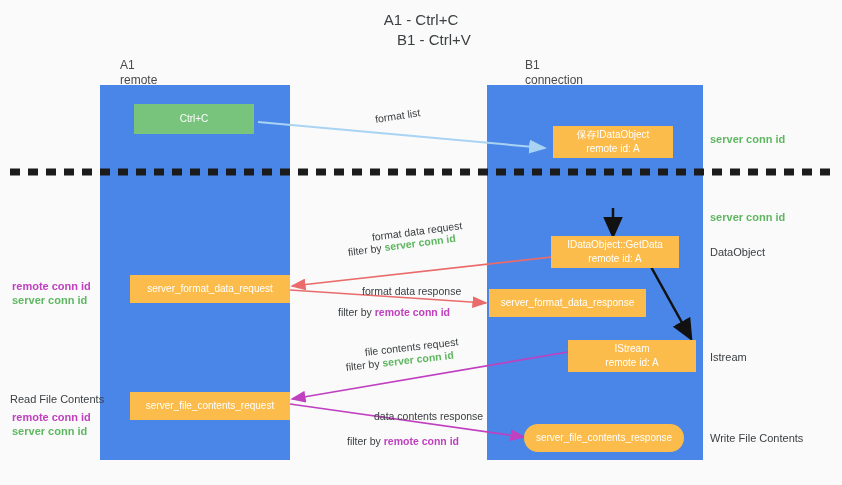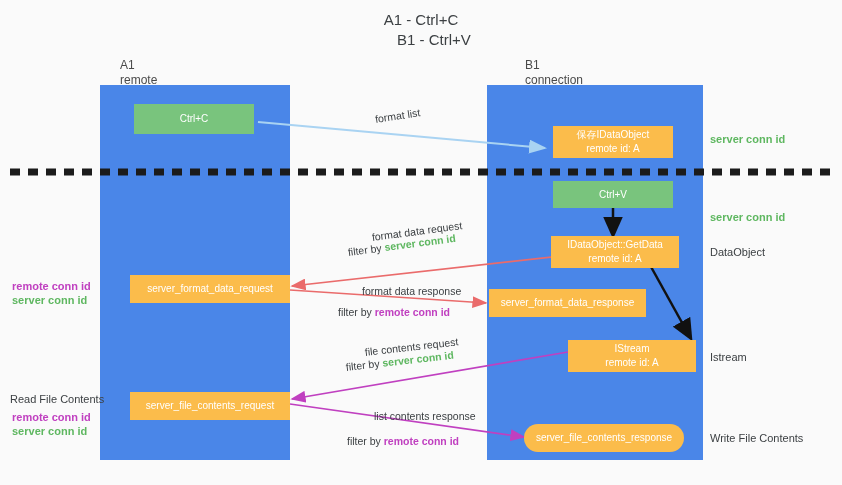--- a/index.html
+++ b/index.html
@@ -148,23 +148,20 @@
 
   <div class="box orange" style="left:130px; top:392px; width:160px; height:28px;">
     <div>server_file_contents_request</div>
   </div>
 
   <div class="box orange" style="left:553px; top:126px; width:120px; height:32px;">
     <div>保存IDataObject</div>
     <div>remote id: A</div>
   </div>
 
-  <div class="box green" style="left:553px; top:181px; width:120px; height:27px;">
-    <div>Ctrl+V</div>
-  </div>
 
   <div class="box orange" style="left:551px; top:236px; width:128px; height:32px;">
     <div>IDataObject::GetData</div>
     <div>remote id: A</div>
   </div>
 
   <div class="box orange" style="left:489px; top:289px; width:157px; height:28px;">
     <div>server_format_data_response</div>
   </div>
 
@@ -190,21 +187,21 @@
   <div class="edge-label" style="left:338px; top:305px;">
     <span>filter by </span><span class="purple-txt">remote conn id</span>
   </div>
 
   <div class="edge-label rot-c" style="left:364px; top:345px;">file contents request</div>
 
   <div class="edge-label rot-c" style="left:345px; top:360px;">
     <span>filter by </span><span class="green-txt">server conn id</span>
   </div>
 
-  <div class="edge-label" style="left:374px; top:409px;">list contents response</div>
+  <div class="edge-label" style="left:374px; top:409px;">data contents response</div>
 
   <div class="edge-label" style="left:347px; top:434px;">
     <span>filter by </span><span class="purple-txt">remote conn id</span>
   </div>
 
   <div class="side-label green-txt" style="left:710px; top:132px;">server conn id</div>
   <div class="side-label green-txt" style="left:710px; top:210px;">server conn id</div>
   <div class="side-label" style="left:710px; top:245px;text-align:right;">DataObject</div>
   <div class="side-label" style="left:710px; top:350px;">Istream</div>
   <div class="side-label" style="left:710px; top:431px;">Write File Contents</div>

